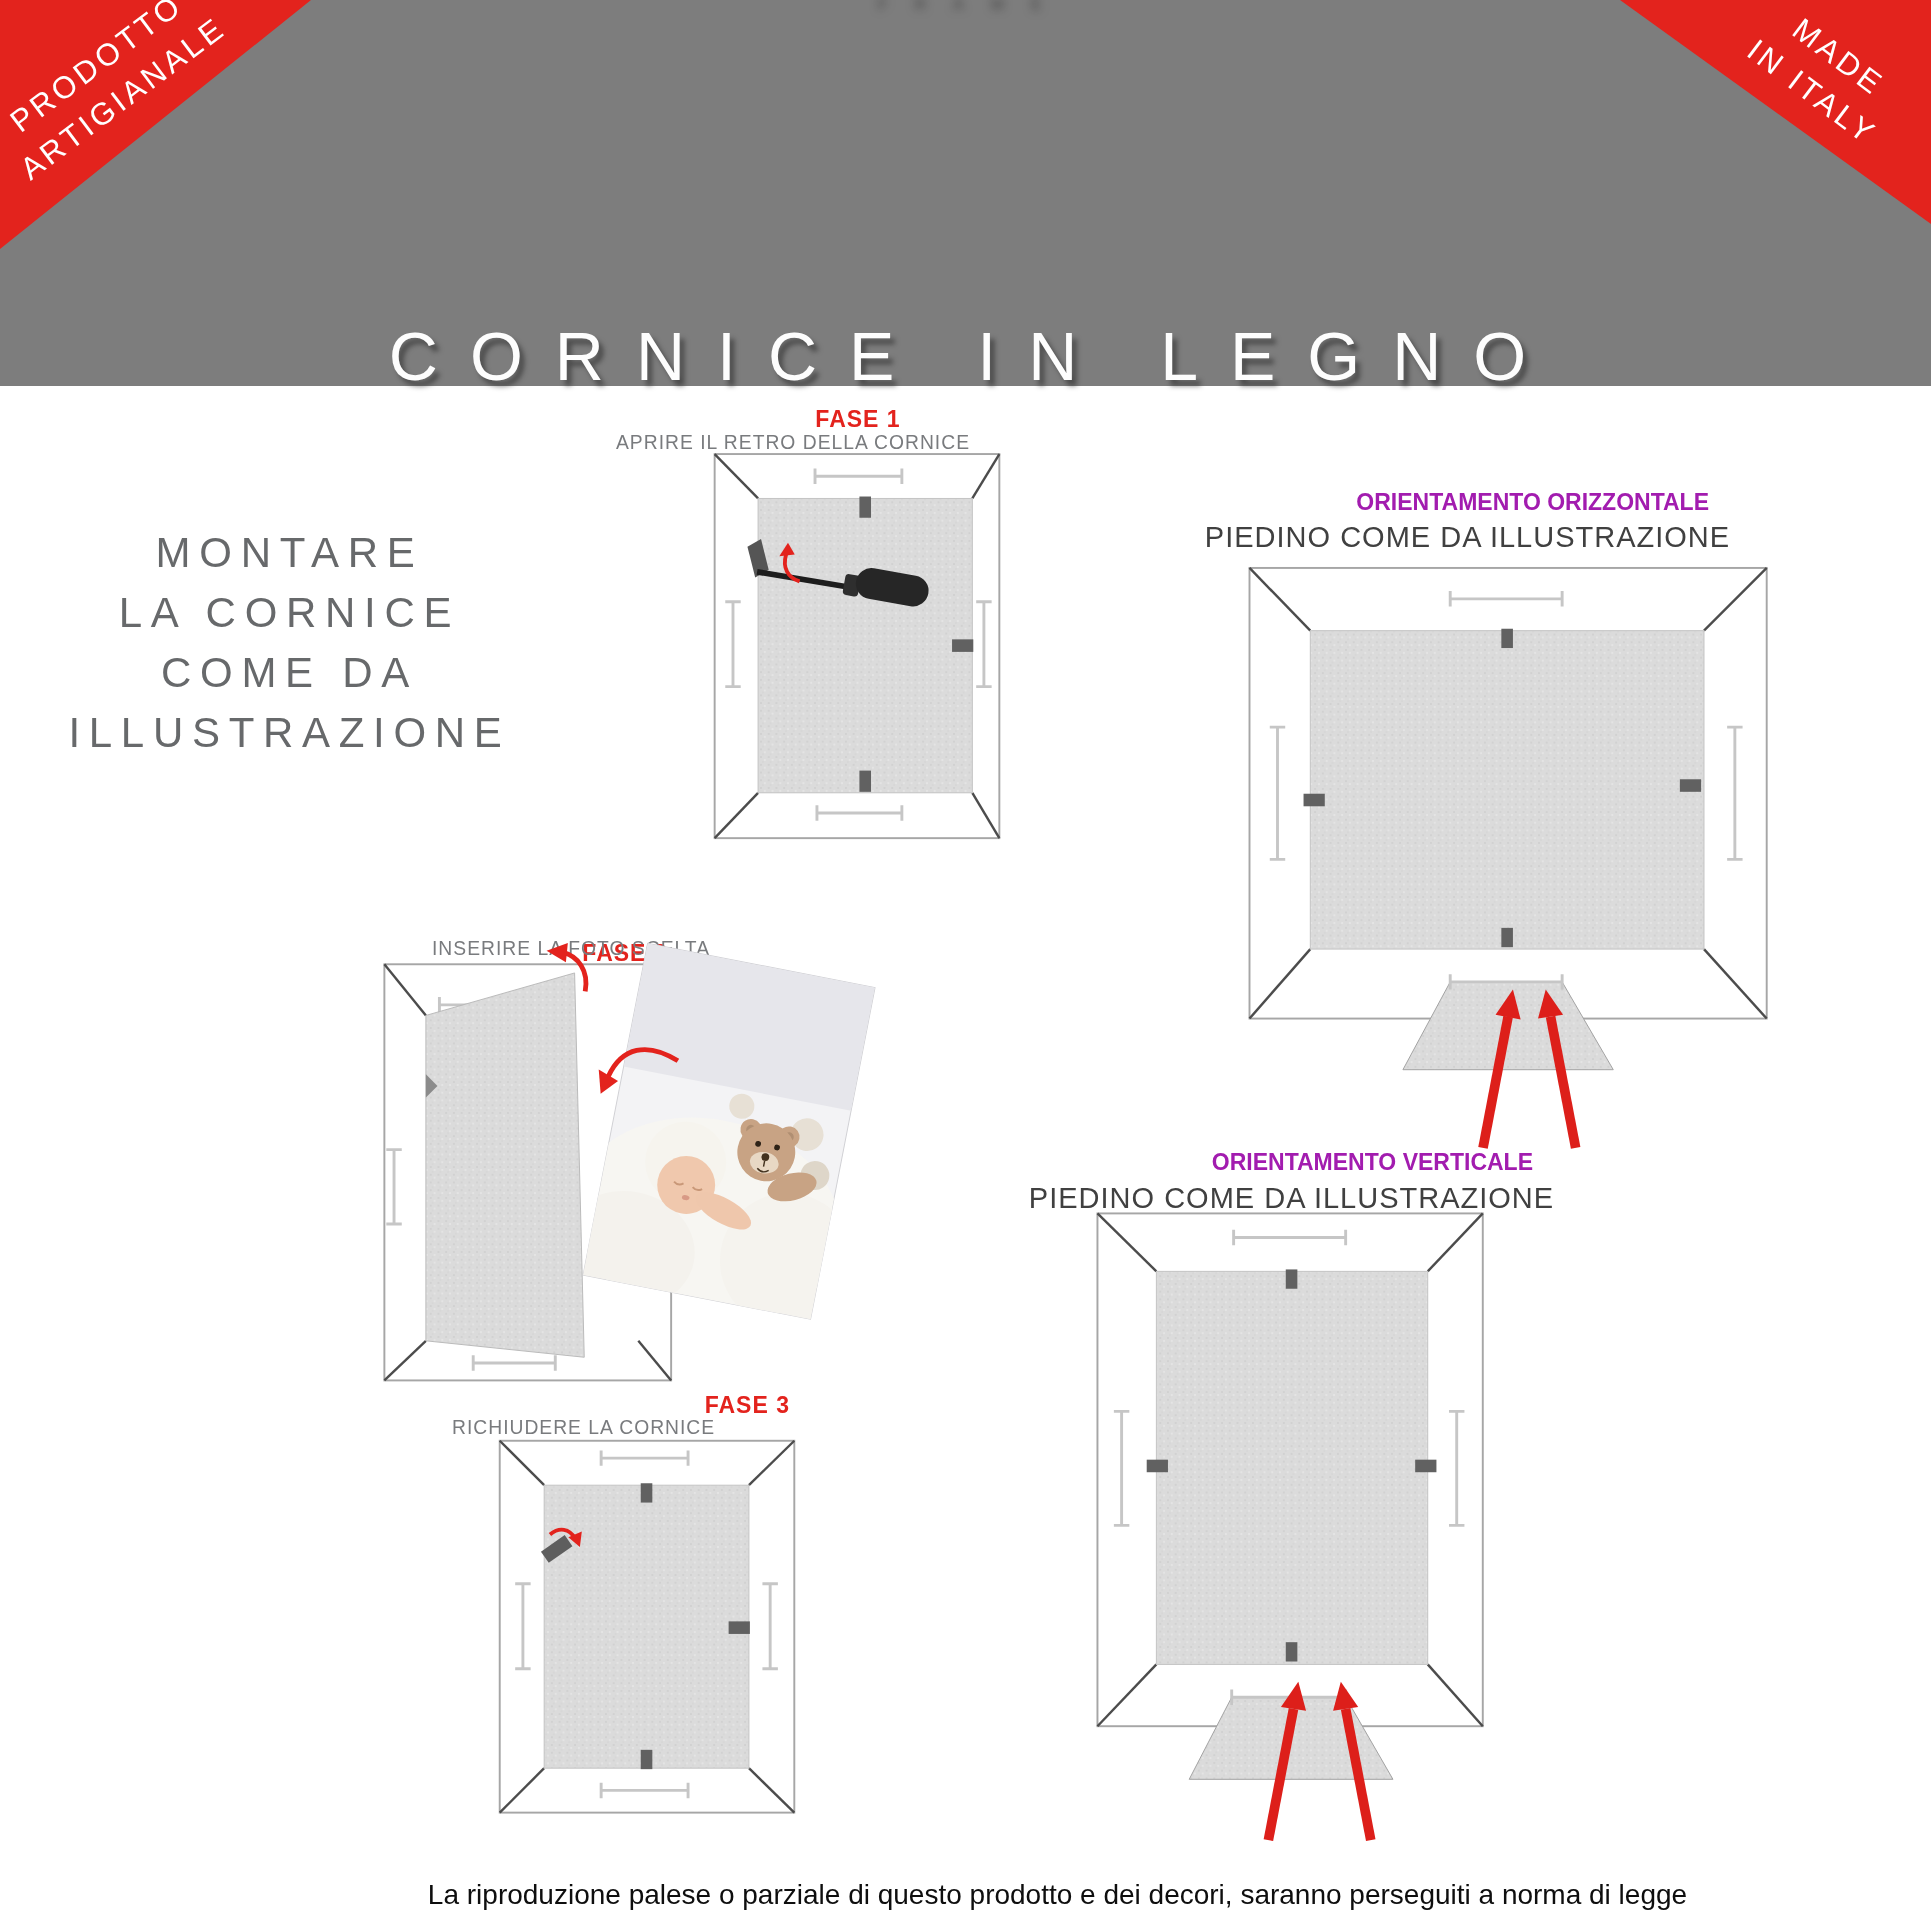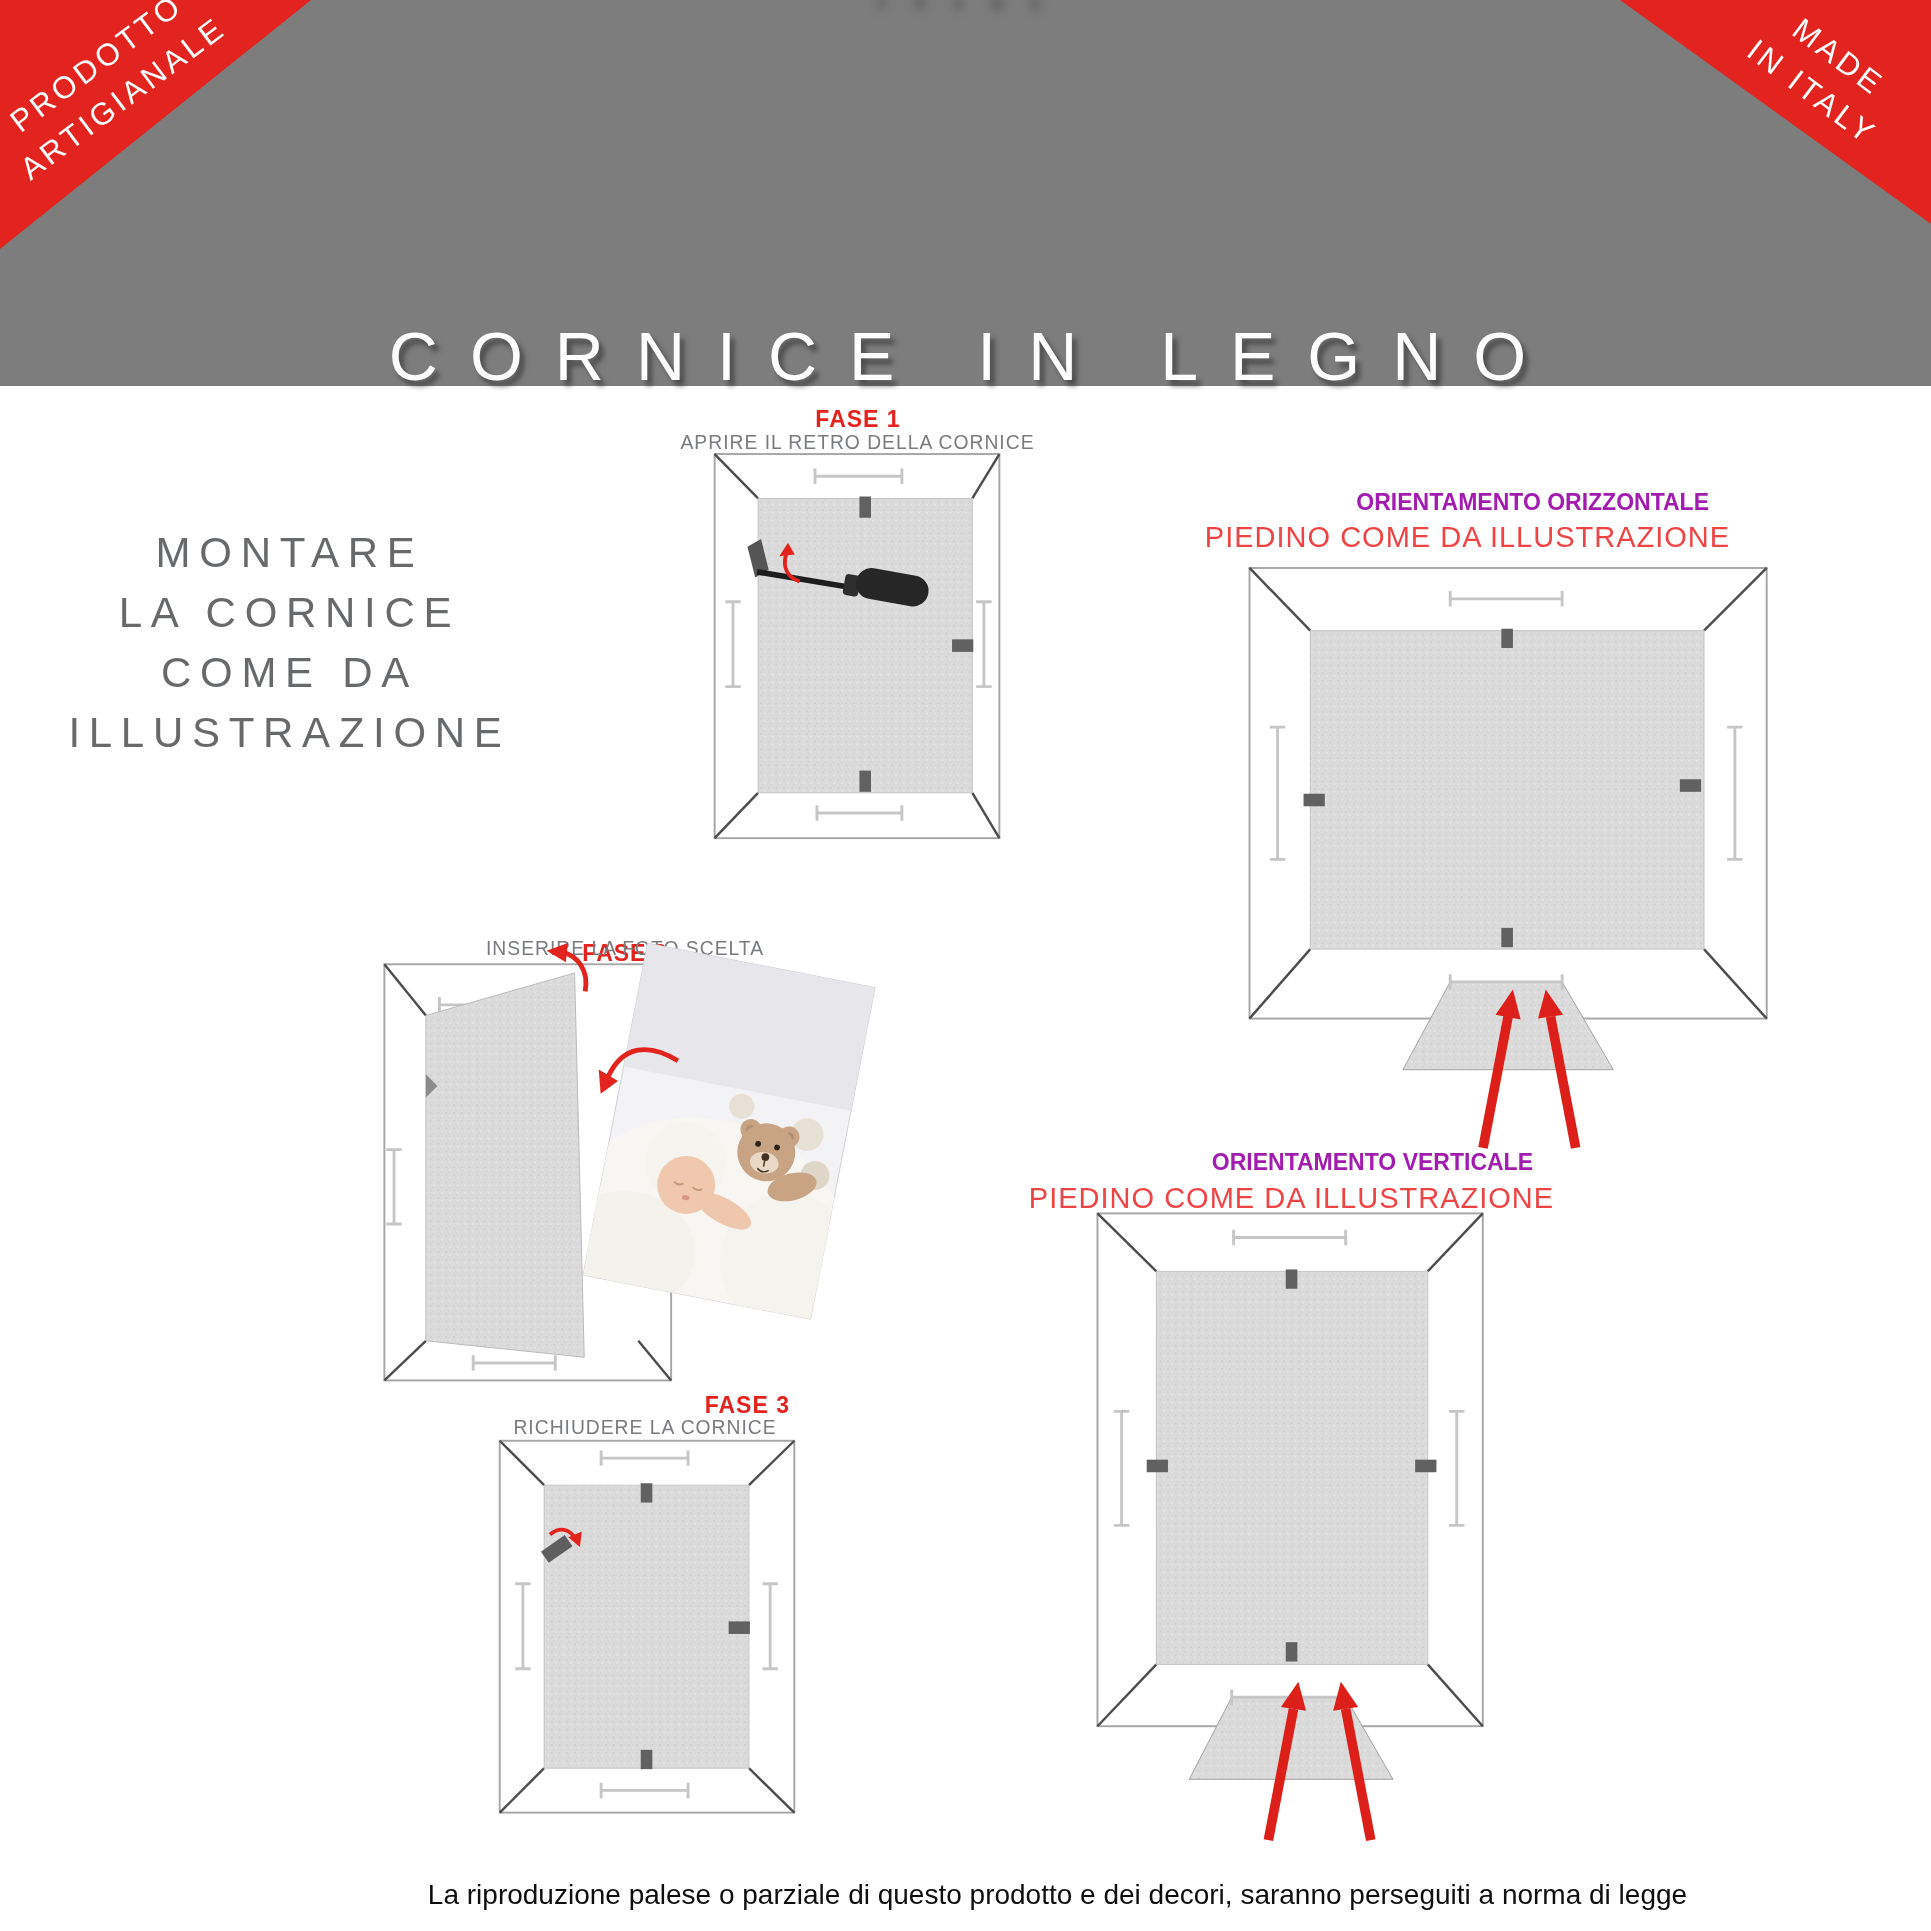--- a/index.html
+++ b/index.html
@@ -25,23 +25,23 @@
     clip-path:polygon(0 0,100% 0,100% 100%);}
   #ribbon-tr-text{left:1622px;top:31px;width:406px;transform:rotate(37deg);
     color:#fff;font-size:31px;line-height:44px;letter-spacing:3.9px;text-align:center;}
 
   
   #intro{left:29px;top:523px;width:521px;text-align:center;color:#67696b;
     font-size:42px;line-height:60px;letter-spacing:8.7px;white-space:nowrap;}
 
   
   .step-title{color:#e3231d;font-weight:bold;font-size:23px;letter-spacing:1px;text-align:center;}
-  .step-sub{color:#797b7e;font-size:19.3px;letter-spacing:1px;text-align:center;white-space:nowrap;}
+  .step-sub{color:#797b7e;font-size:19.3px;letter-spacing:1px;white-space:nowrap;}
   .orient-title{color:#a21caf;font-weight:bold;font-size:23px;text-align:right;white-space:nowrap;}
-  .orient-sub{color:#ef4444;font-size:29px;letter-spacing:1px;text-align:center;white-space:nowrap;}
+  .orient-sub{color:#404040;font-size:29px;letter-spacing:1px;text-align:center;white-space:nowrap;}
 
   
   #footer-legal{left:92px;top:1879px;width:1931px;text-align:center;
     font-size:28px;color:#0e0e0e;}
 </style>
 </head>
 <body>
 
 <div id="page">
 

